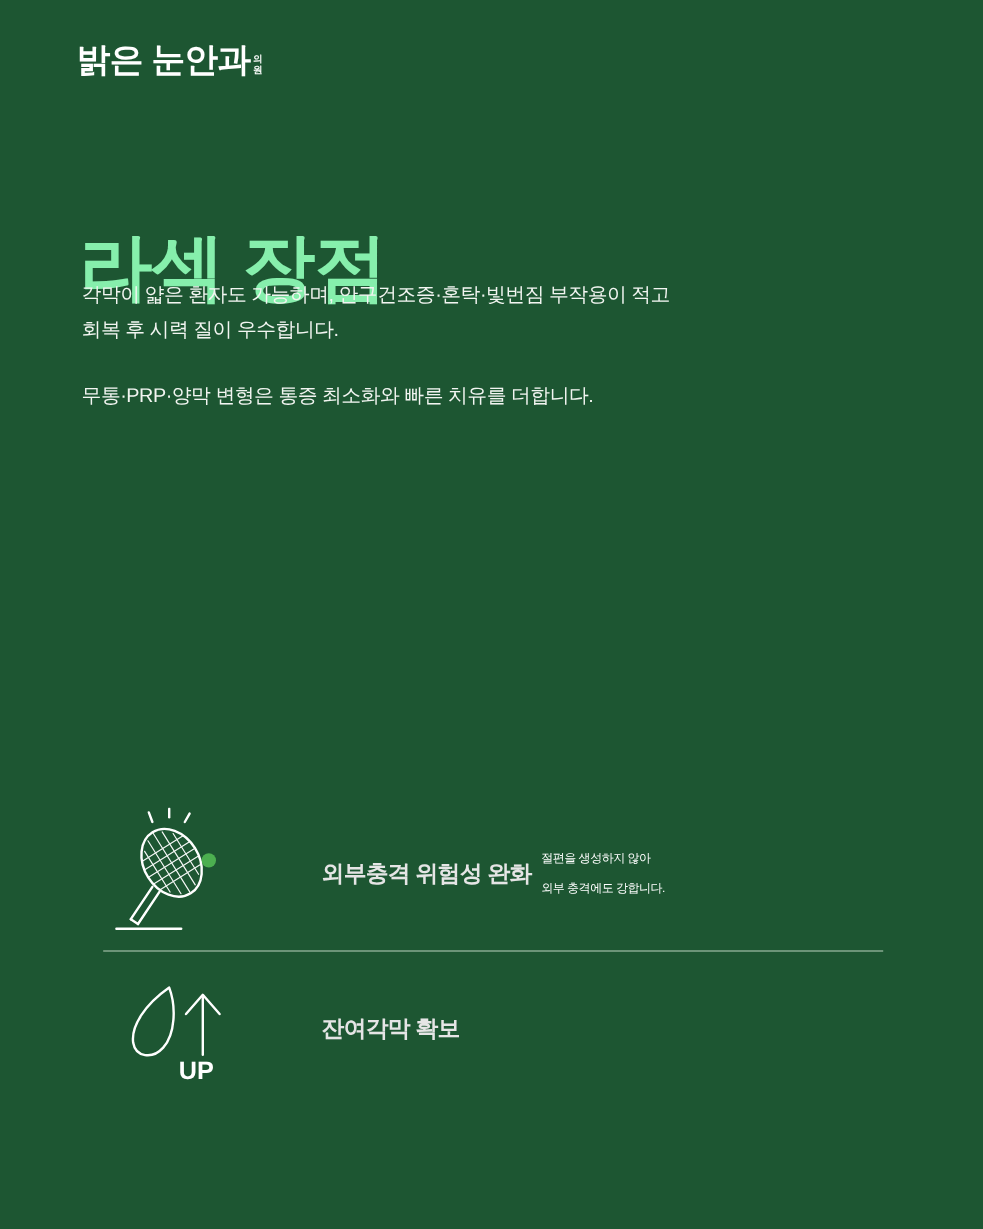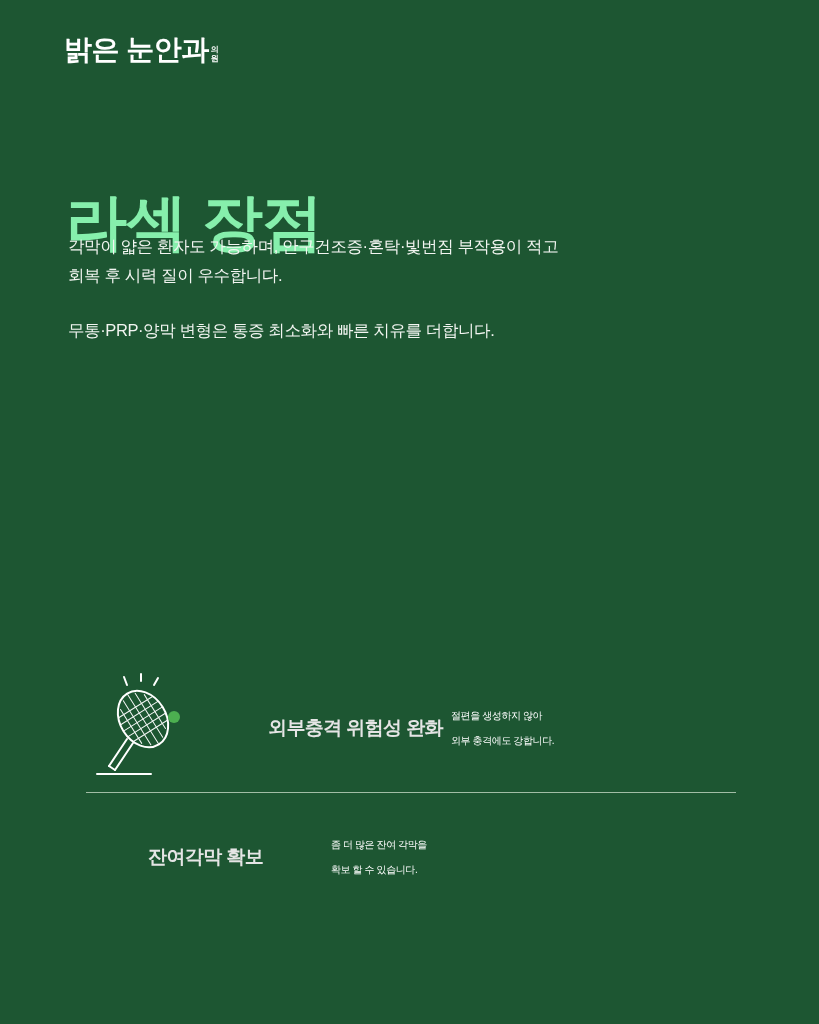--- a/index.html
+++ b/index.html
@@ -171,18 +171,28 @@
       </svg>
     </div>
     <div class="feature-title">외부충격 위험성 완화</div>
     <div class="feature-desc">절편을 생성하지 않아
 외부 충격에도 강합니다.</div>
   </div>
 
   <div class="divider"></div>
 
   <div class="feature-row">
+    <div class="feature-icon">
+      <svg width="110" height="100" viewBox="0 0 110 100" aria-hidden="true">
+        <g stroke="#ffffff" stroke-width="2" fill="none" stroke-linecap="round" stroke-linejoin="round">
+
+          <path d="M50 16 C30 30 18 48 20 62 C22 74 36 76 45 66 C55 55 56 32 50 16 Z"></path>
+
+          <path d="M78 72 L78 24"></path>
+          <path d="M64 38 L78 22 L92 38"></path>
+        </g>
+        <text x="58" y="92" font-family="Liberation Sans, sans-serif" font-size="21" font-weight="700" fill="#ffffff">UP</text>
+      </svg>
+    </div>
     <div class="feature-title">잔여각막 확보</div>
-    <div class="feature-desc">좀 더 많은 잔여 각막을
-확보 할 수 있습니다.</div>
   </div>
 
 </div>
 
 </body></html>

